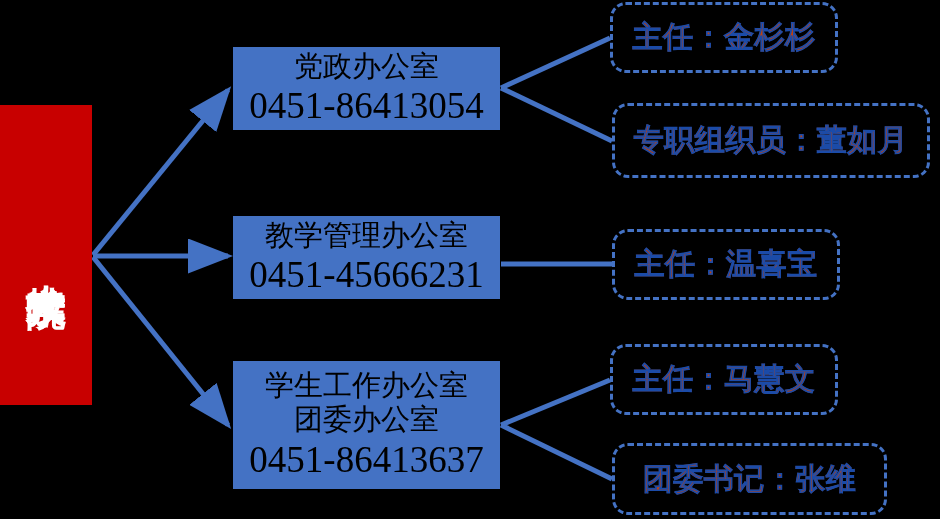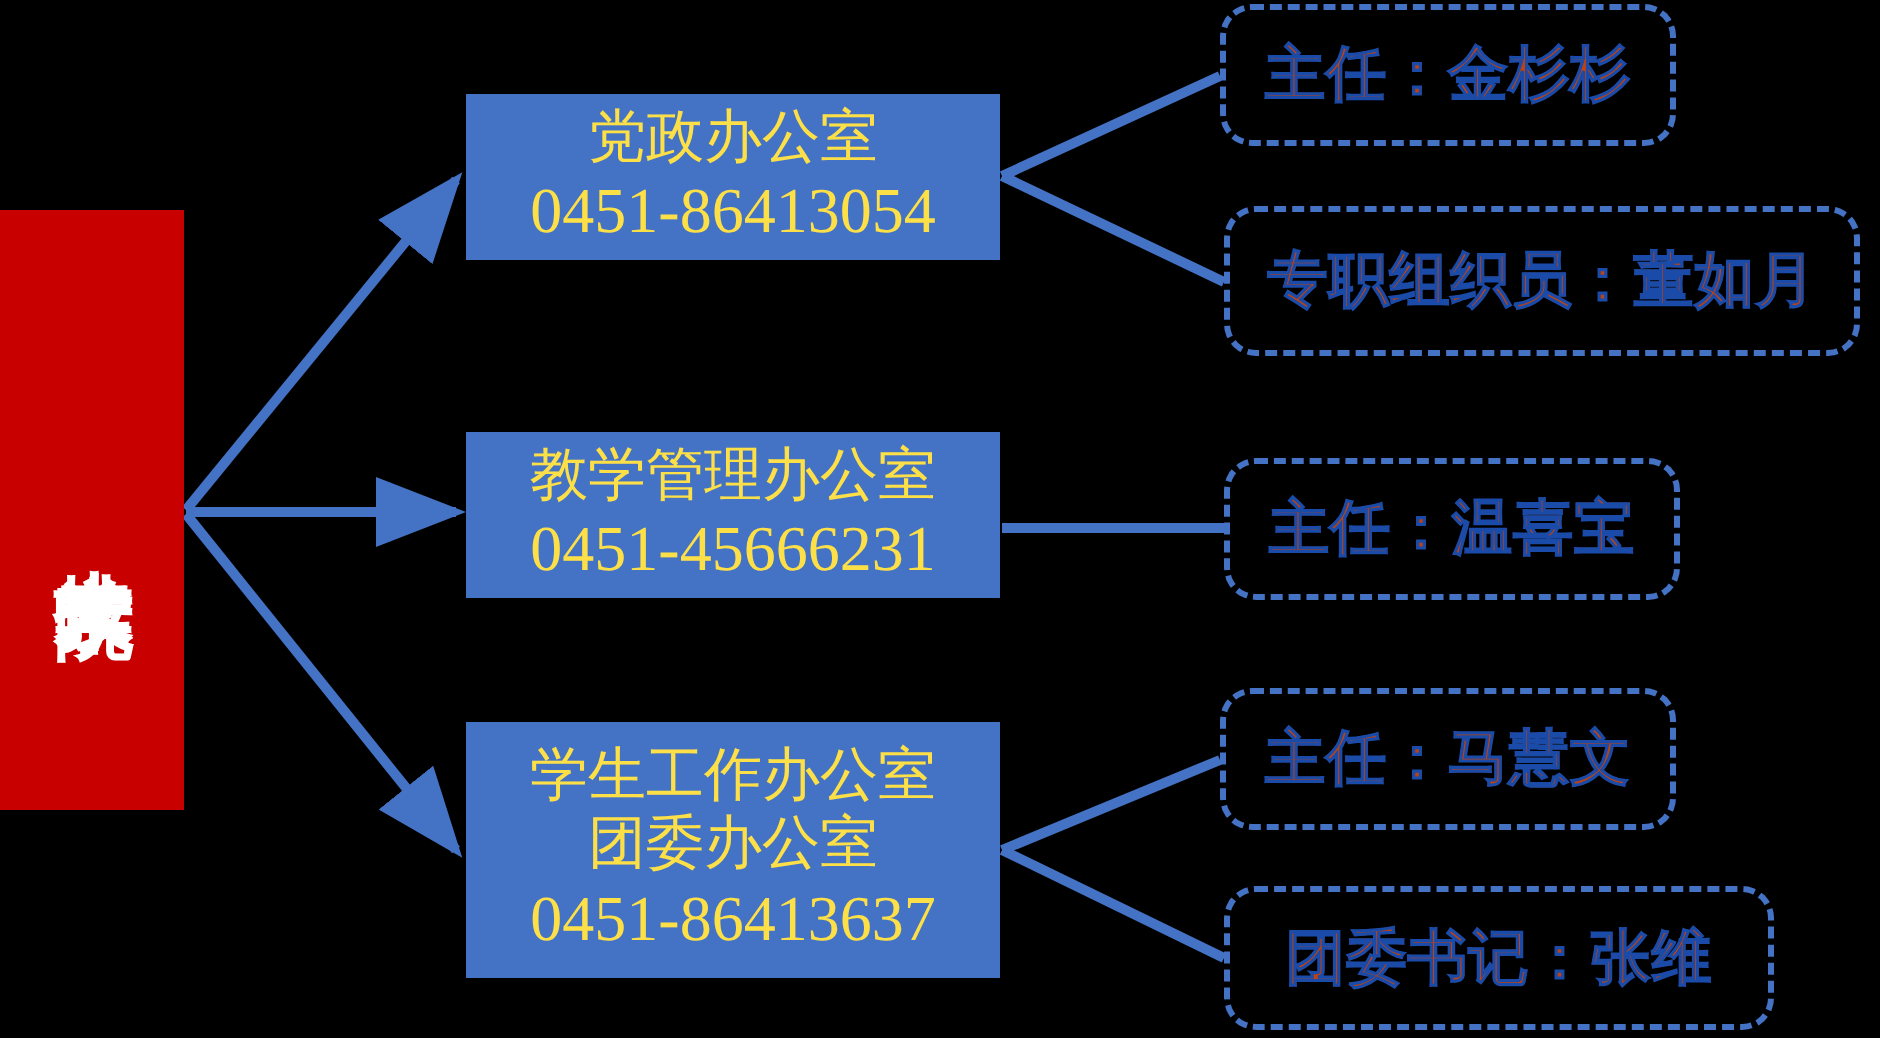--- a/index.html
+++ b/index.html
@@ -46,37 +46,37 @@
     writing-mode: vertical-rl;
     text-orientation: upright;
     white-space: nowrap;
     text-align: center;
   }
 
   
   .dept-box {
     position: absolute;
     background: #4472C4;
-    color: #fde047;
+    color: #000000;
     display: flex;
     flex-direction: column;
     align-items: center;
     justify-content: center;
     box-sizing: border-box;
     text-align: center;
   }
   .dept-box .cn-line {
     font-size: 29px;
     font-weight: normal;
     line-height: 1.2;
     white-space: nowrap;
   }
   .dept-box .tel-line {
     font-family: "Liberation Serif", "DejaVu Serif", serif;
-    font-size: 32px;
+    font-size: 37px;
     line-height: 1.22;
     white-space: nowrap;
   }
 
   #dept-1 { left: 233px; top: 47px;  width: 267px; height: 83px; }
   #dept-2 { left: 233px; top: 216px; width: 267px; height: 83px; }
   #dept-3 { left: 233px; top: 361px; width: 267px; height: 128px; }
 
   
   .person-box {

